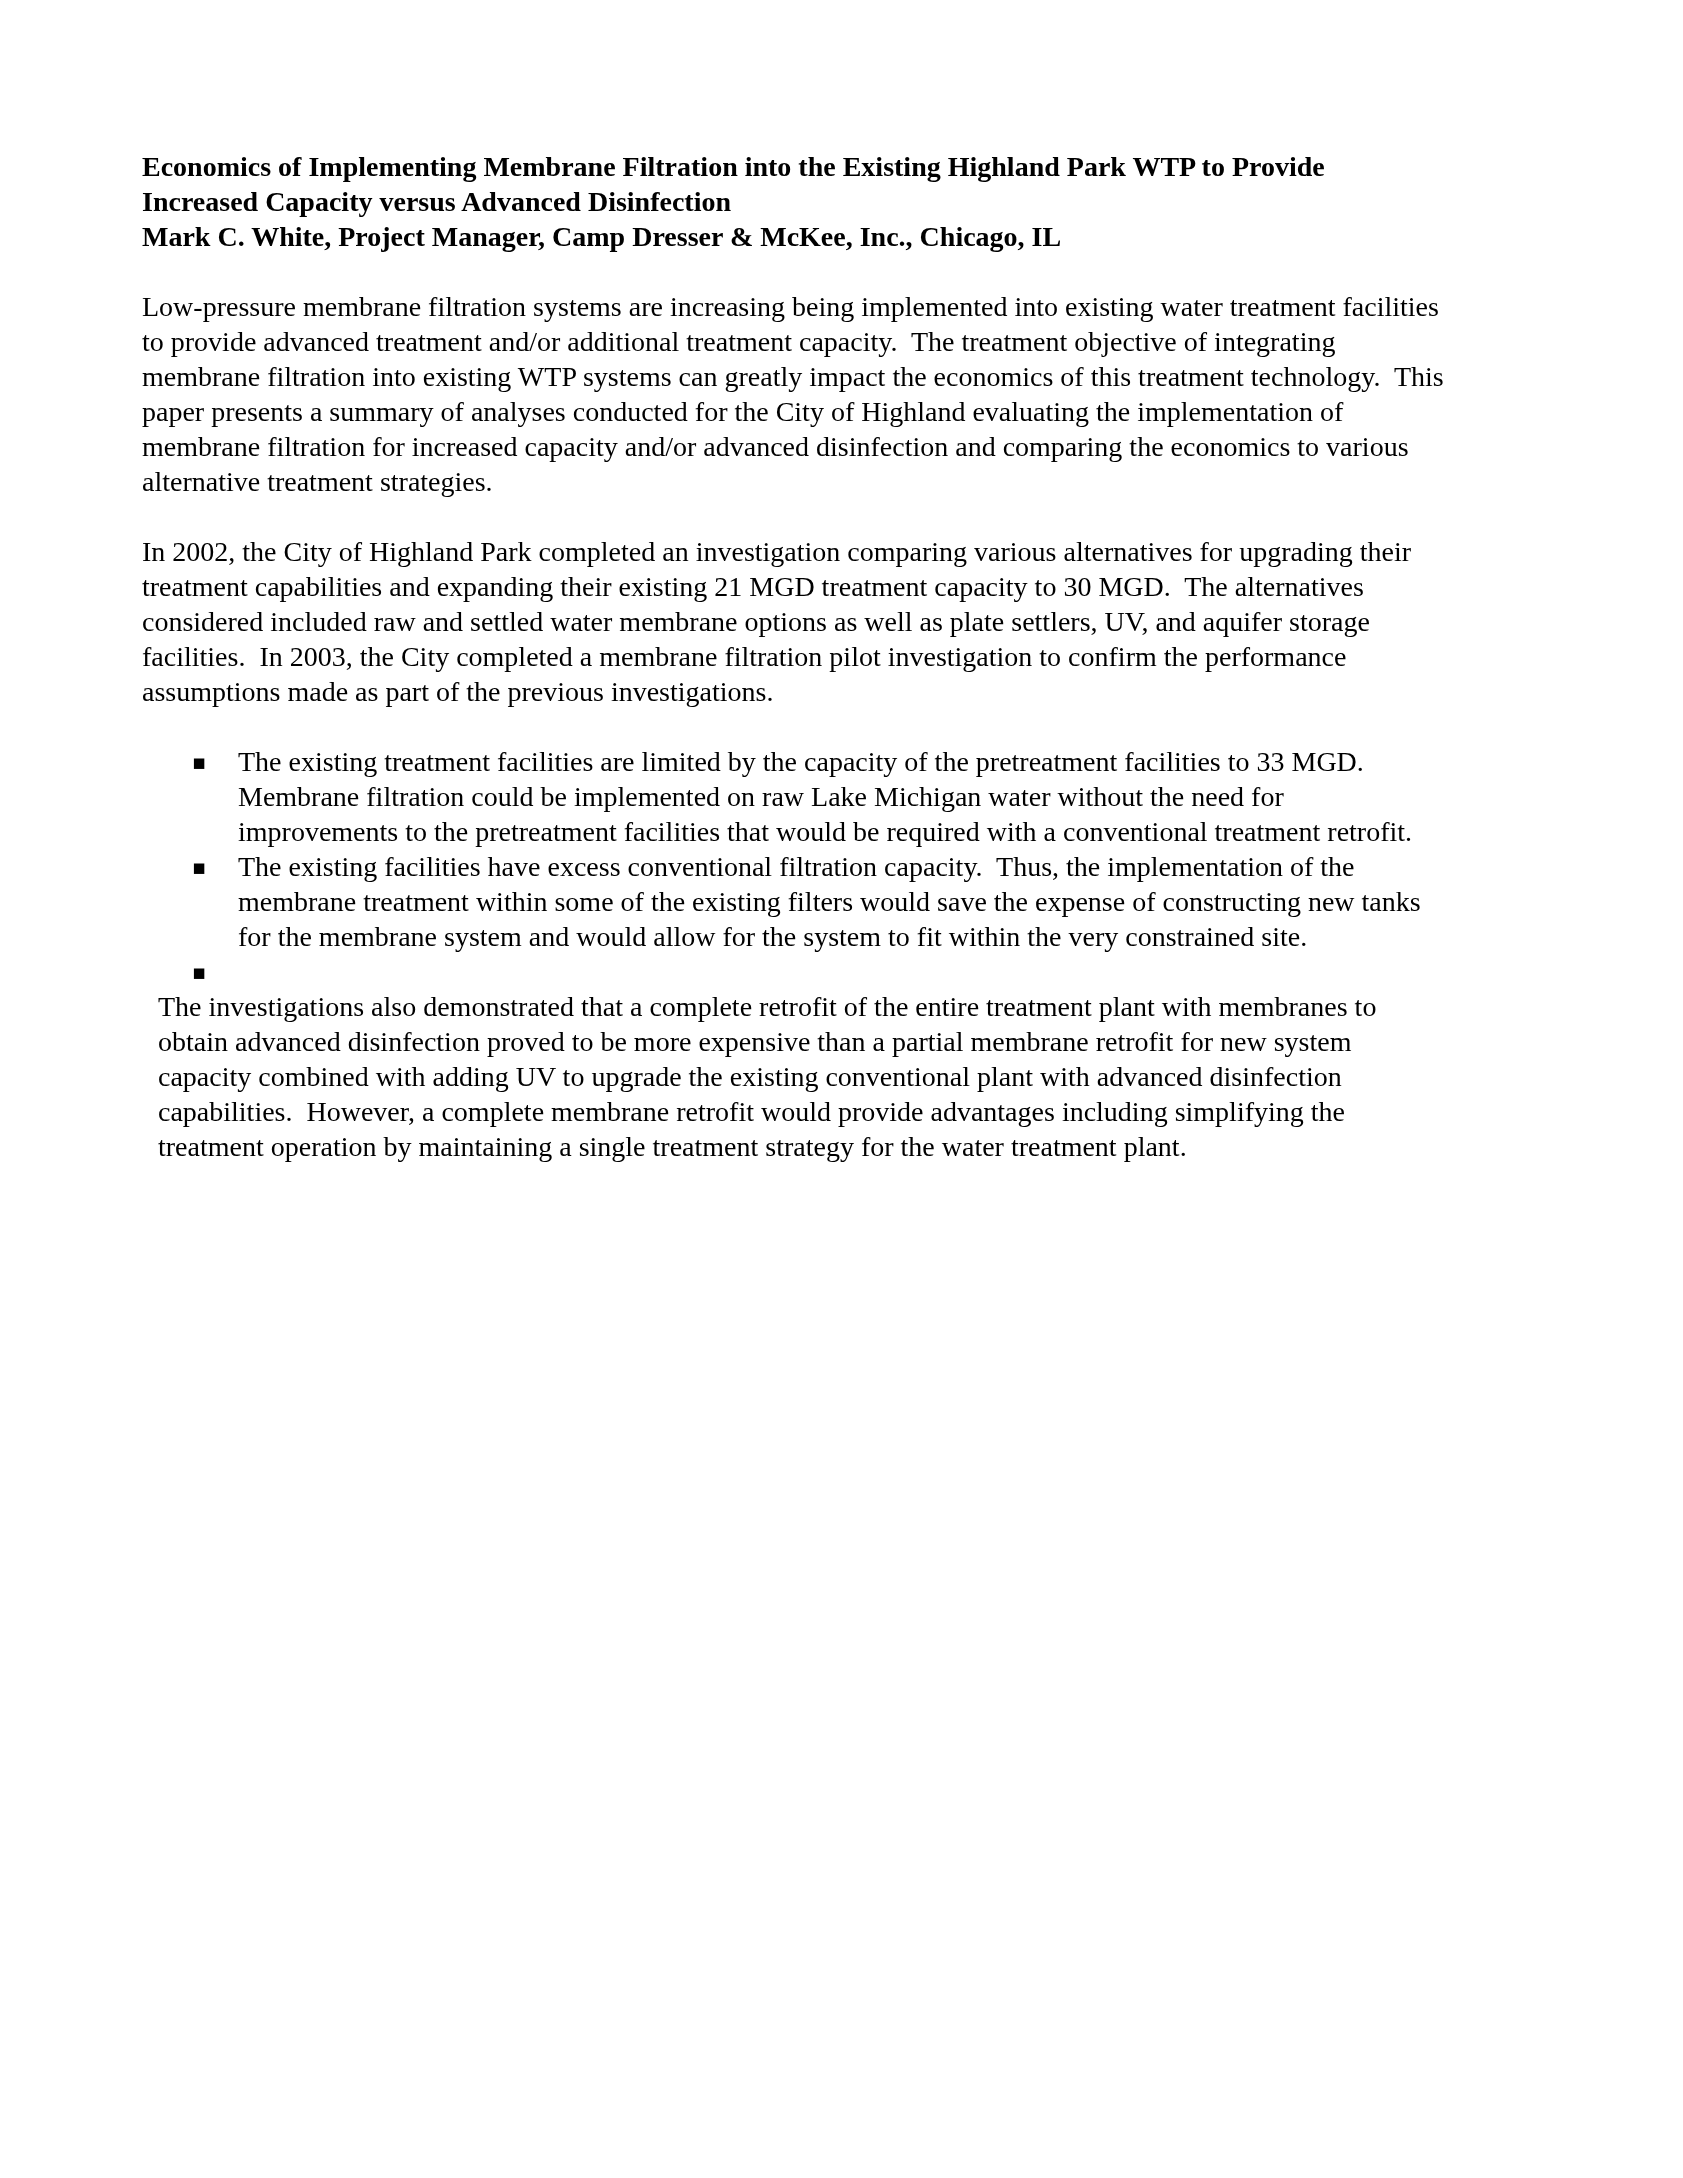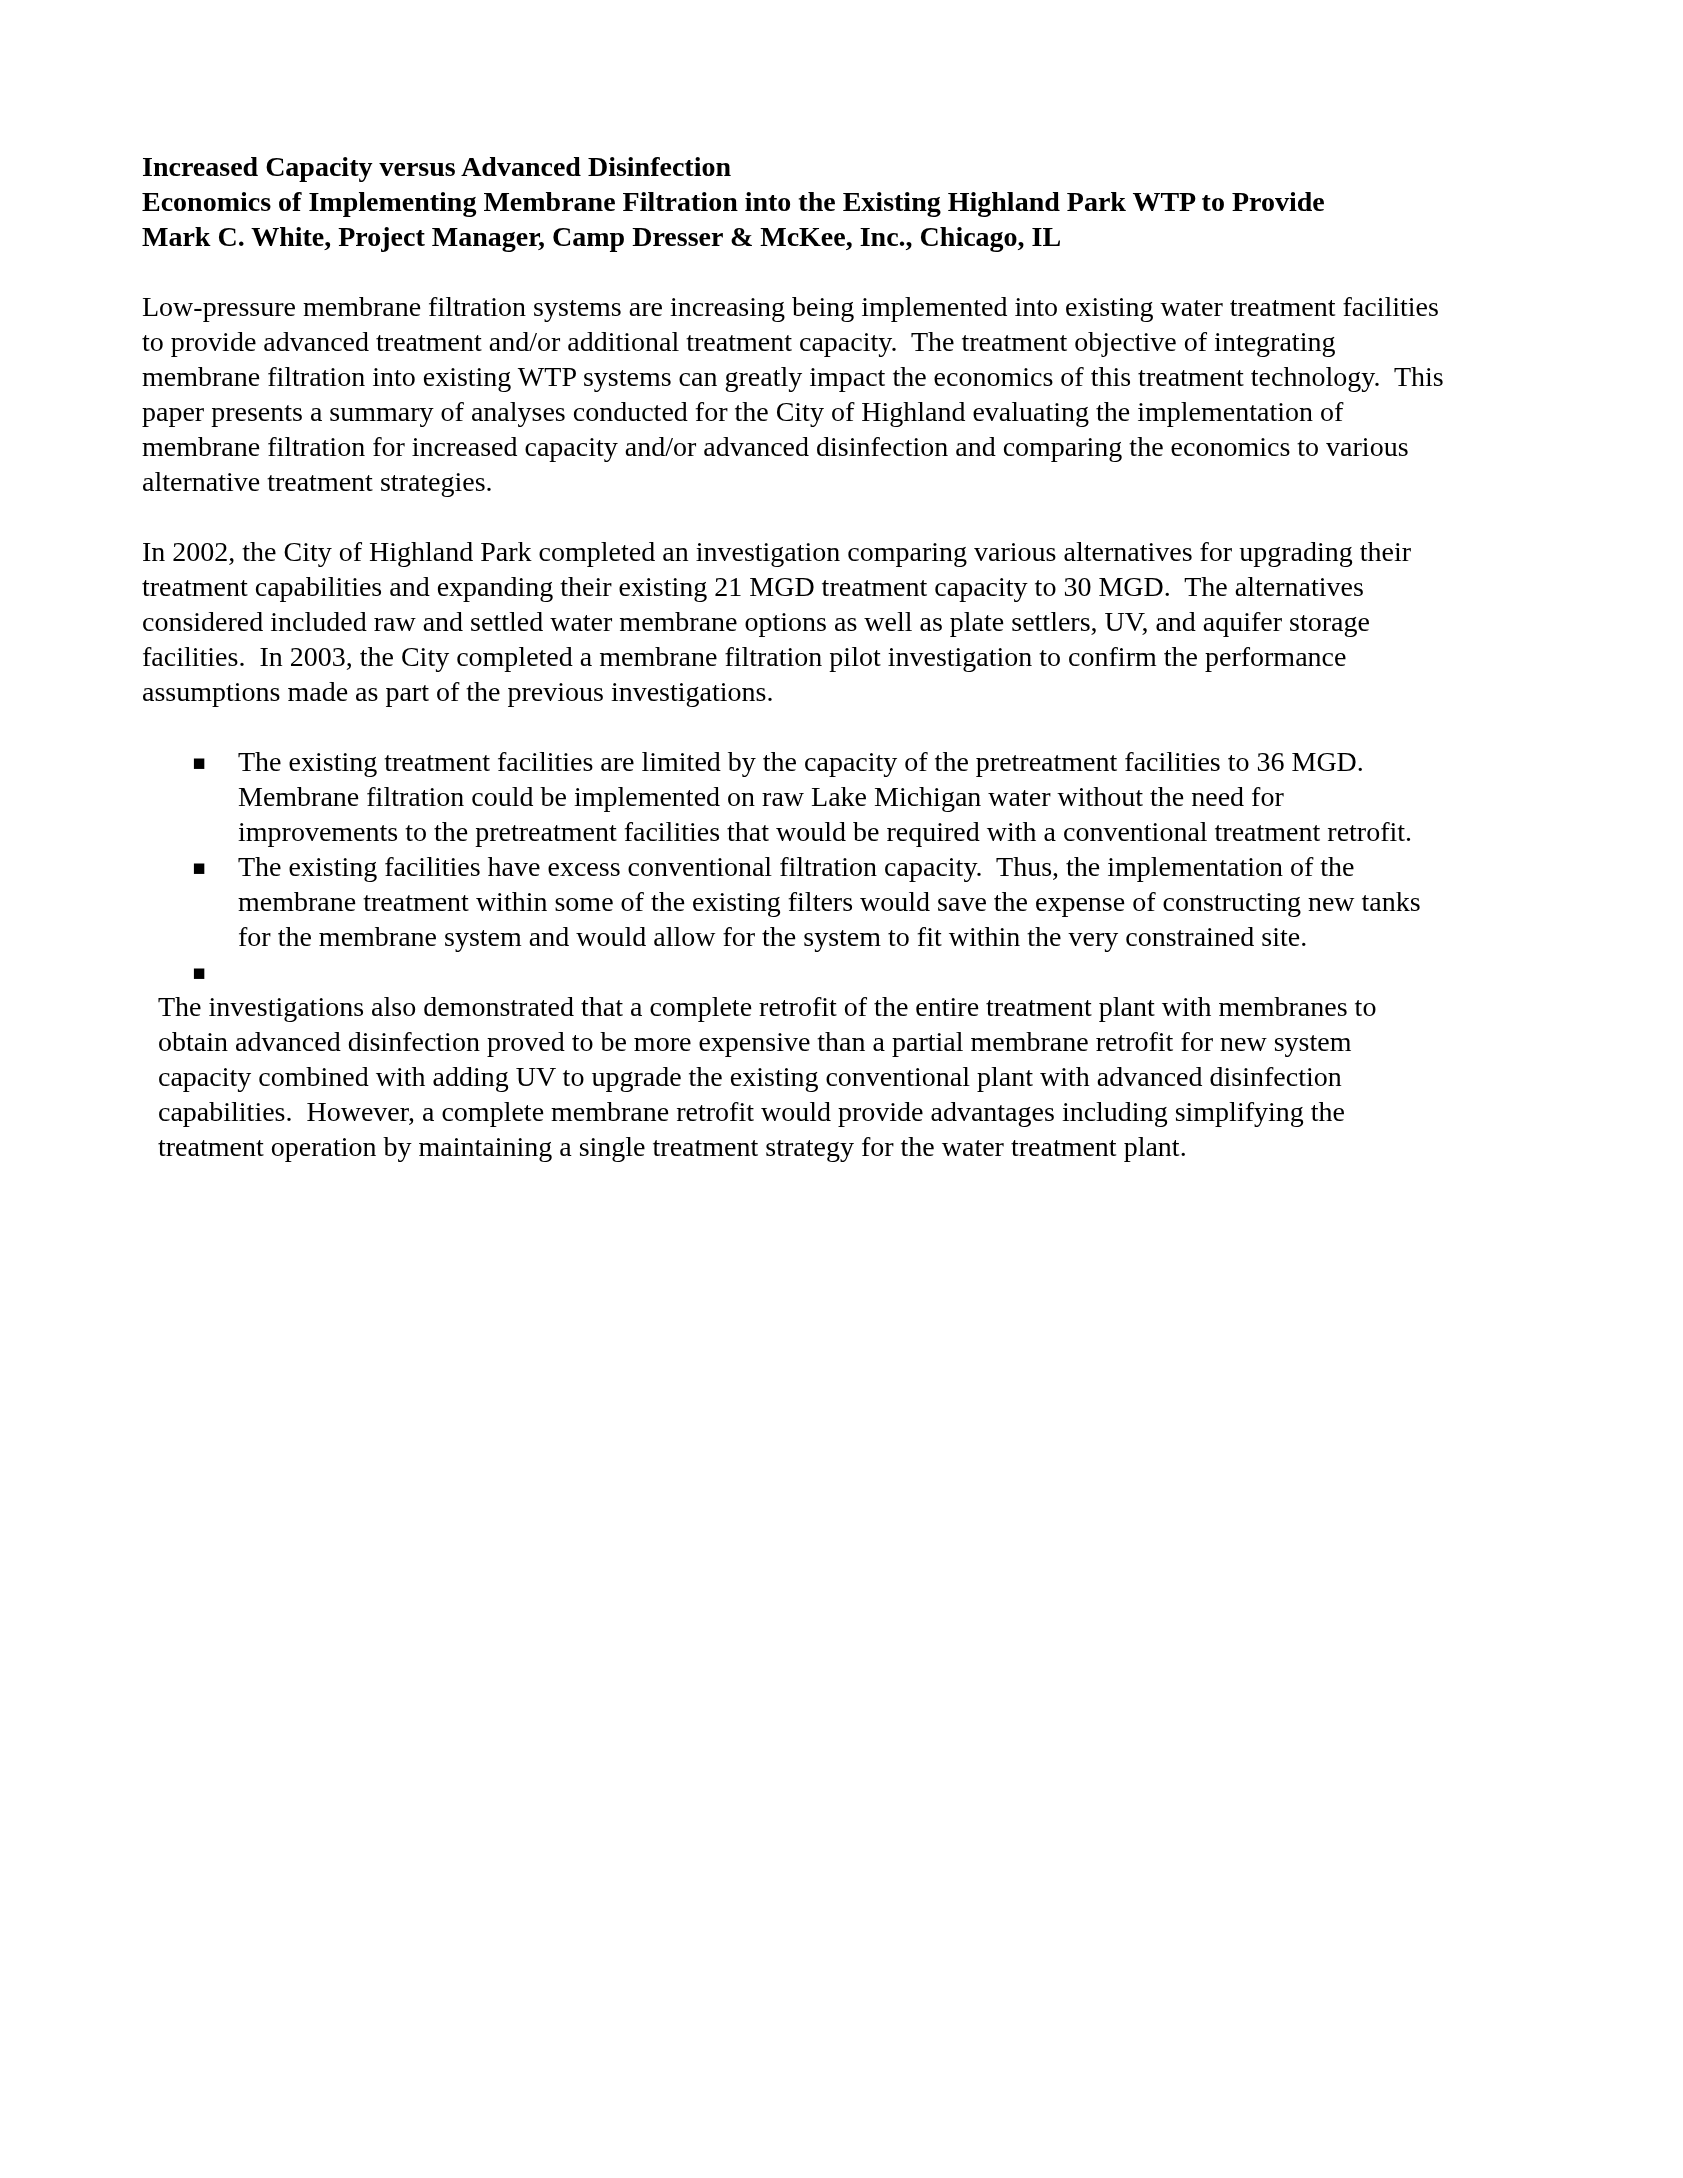--- a/index.html
+++ b/index.html
@@ -71,35 +71,35 @@
     white-space: pre-wrap;
   }
 </style>
 </head>
 <body>
 
 <div class="page">
   <div class="doc">
 
     <h1 class="title">
+      <span class="title-line">Economics of Implementing Membrane Filtration into the Existing Highland Park WTP to Provide</span>
       <span class="title-line">Increased Capacity versus Advanced Disinfection</span>
-      <span class="title-line">Economics of Implementing Membrane Filtration into the Existing Highland Park WTP to Provide</span>
     </h1>
 
     <p class="byline">Mark C. White, Project Manager, Camp Dresser &amp; McKee, Inc., Chicago, IL</p>
 
     <p class="para">Low-pressure membrane filtration systems are increasing being implemented into existing water treatment facilities to provide advanced treatment and/or additional treatment capacity.  The treatment objective of integrating membrane filtration into existing WTP systems can greatly impact the economics of this treatment technology.  This paper presents a summary of analyses conducted for the City of Highland evaluating the implementation of membrane filtration for increased capacity and/or advanced disinfection and comparing the economics to various alternative treatment strategies.</p>
 
     <p class="para">In 2002, the City of Highland Park completed an investigation comparing various alternatives for upgrading their treatment capabilities and expanding their existing 21 MGD treatment capacity to 30 MGD.  The alternatives considered included raw and settled water membrane options as well as plate settlers, UV, and aquifer storage facilities.  In 2003, the City completed a membrane filtration pilot investigation to confirm the performance assumptions made as part of the previous investigations.</p>
 
 
     <ul class="bullet-list">
       <li class="bullet-item">
         <span class="bullet-marker">▪</span>
-        <span class="bullet-text">The existing treatment facilities are limited by the capacity of the pretreatment facilities to 36 MGD.  Membrane filtration could be implemented on raw Lake Michigan water without the need for improvements to the pretreatment facilities that would be required with a conventional treatment retrofit.</span>
+        <span class="bullet-text">The existing treatment facilities are limited by the capacity of the pretreatment facilities to 33 MGD.  Membrane filtration could be implemented on raw Lake Michigan water without the need for improvements to the pretreatment facilities that would be required with a conventional treatment retrofit.</span>
       </li>
       <li class="bullet-item">
         <span class="bullet-marker">▪</span>
         <span class="bullet-text">The existing facilities have excess conventional filtration capacity.  Thus, the implementation of the membrane treatment within some of the existing filters would save the expense of constructing new tanks for the membrane system and would allow for the system to fit within the very constrained site.</span>
       </li>
       <li class="bullet-item">
         <span class="bullet-marker">▪</span>
       </li>
     </ul>
 

